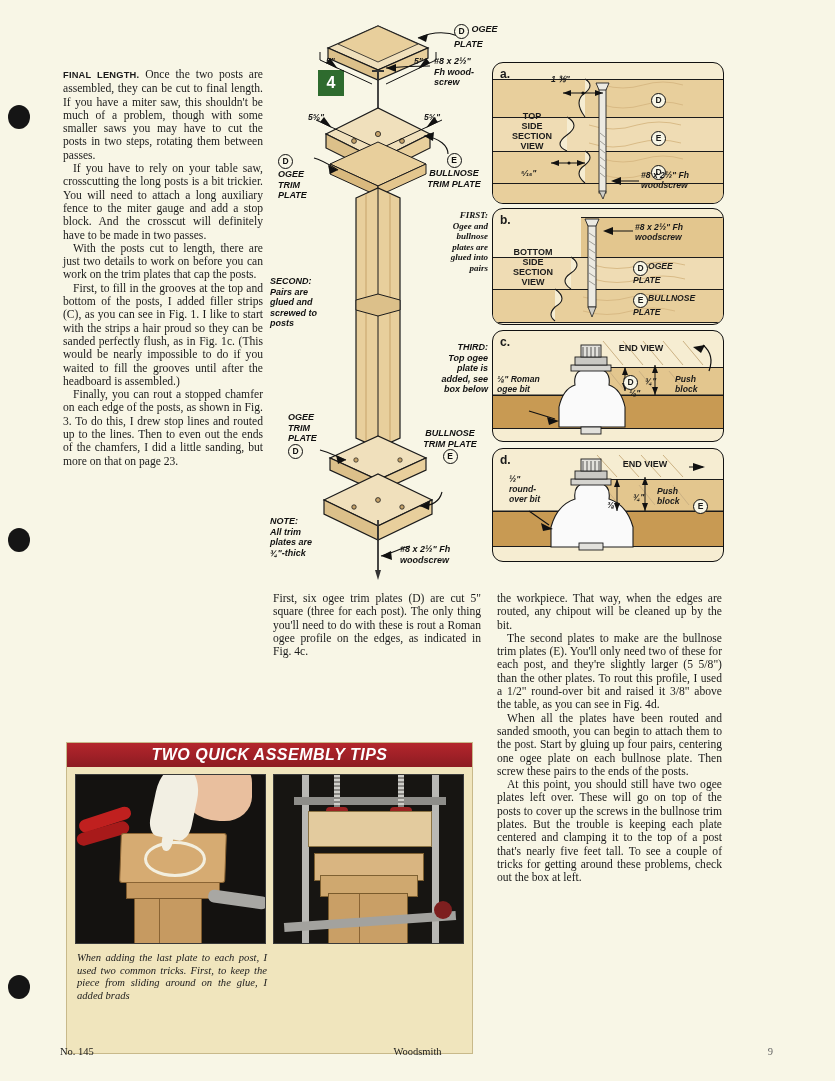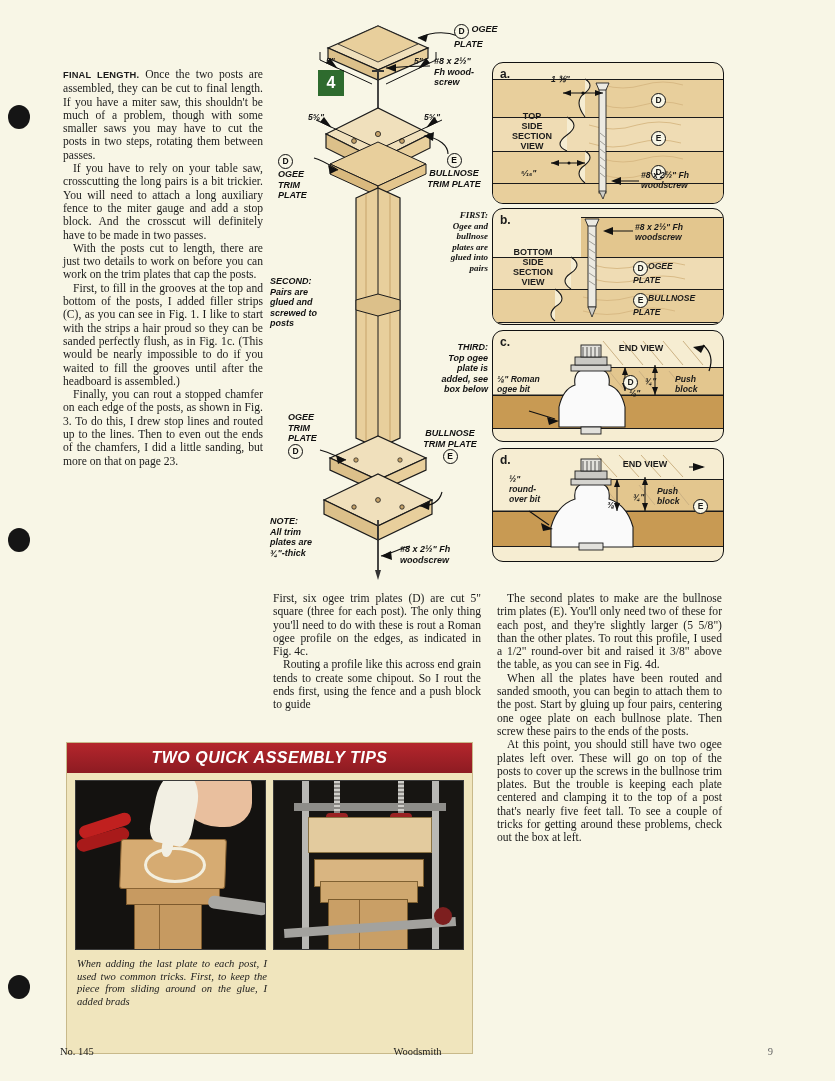--- a/index.html
+++ b/index.html
@@ -65,21 +65,21 @@
   .band.b3{background:#c89a53;}
 
   #pa{left:492px;top:62px;width:230px;height:140px;}
   #pb{left:492px;top:208px;width:230px;height:115px;}
   #pc{left:492px;top:330px;width:230px;height:110px;}
   #pd{left:492px;top:448px;width:230px;height:112px;}
 
   
   #tipbox{position:absolute;left:66px;top:742px;width:405px;height:310px;
           background:#f0e5bd;border:1px solid #c8b98a;}
-  #tipbox .hdr{height:30px;background:linear-gradient(180deg,#b4262c,#8d1b22);
+  #tipbox .hdr{height:24px;background:linear-gradient(180deg,#b4262c,#8d1b22);
                display:flex;align-items:center;justify-content:center;}
   #tipbox .hdr span{font-family:"Liberation Sans",sans-serif;font-weight:bold;
                     font-style:italic;font-size:16px;color:#fff;letter-spacing:.5px;}
   .photos{display:flex;gap:7px;padding:7px 8px 0 8px;}
   .photo{position:relative;width:190px;height:168px;border:1px solid #3a3a3a;
          overflow:hidden;background:#1d1a16;}
   .caps{display:flex;gap:19px;padding:8px 10px 0 10px;}
   .cap{width:190px;font-family:"Liberation Serif",serif;font-style:italic;
        font-size:10.6px;line-height:12.6px;text-align:justify;}
 
@@ -146,32 +146,32 @@
 <body>
 
 <div class="page">
 
   <div class="punch p1"></div>
   <div class="punch p2"></div>
   <div class="punch p3"></div>
 
   <div class="col" id="col-left">
     <p class="first"><span class="smallcaps">FINAL LENGTH.</span><span> Once the two posts are assembled, they can be cut to final length. If you have a miter saw, this shouldn't be much of a problem, though with some smaller saws you may have to cut the posts in two steps, rotating them between passes.</span></p>
-    <p><span>If you have to rely on your table saw, crosscutting the long pairs is a bit trickier. You will need to attach a long auxiliary fence to the miter gauge and add a stop block. And the crosscut will definitely have to be made in two passes.</span></p>
+    <p><span>If you have to rely on your table saw, crosscutting the long posts is a bit trickier. You will need to attach a long auxiliary fence to the miter gauge and add a stop block. And the crosscut will definitely have to be made in two passes.</span></p>
     <p><span>With the posts cut to length, there are just two details to work on before you can work on the trim plates that cap the posts.</span></p>
     <p><span>First, to fill in the grooves at the top and bottom of the posts, I added filler strips (C), as you can see in Fig. 1. I like to start with the strips a hair proud so they can be sanded perfectly flush, as in Fig. 1c. (This would be nearly impossible to do if you waited to fill the grooves until after the headboard is assembled.)</span></p>
     <p><span>Finally, you can rout a stopped chamfer on each edge of the posts, as shown in Fig. 3. To do this, I drew stop lines and routed up to the lines. Then to even out the ends of the chamfers, I did a little sanding, but more on that on page 23.</span></p>
   </div>
 
   <div class="col" id="col-mid">
     <p class="first"><span>First, six ogee trim plates (D) are cut 5" square (three for each post). The only thing you'll need to do with these is rout a Roman ogee profile on the edges, as indicated in Fig. 4c.</span></p>
-    <p><span>Routing a profile like this across end grain tends to create some chipout. So I rout the ends first, using the fence and a push block to guide</span></p>
   </div>
 
   <div class="col" id="col-right">
+    <p class="first"><span>the workpiece. That way, when the edges are routed, any chipout will be cleaned up by the bit.</span></p>
     <p><span>The second plates to make are the bullnose trim plates (E). You'll only need two of these for each post, and they're slightly larger (5 5/8") than the other plates. To rout this profile, I used a 1/2" round-over bit and raised it 3/8" above the table, as you can see in Fig. 4d.</span></p>
     <p><span>When all the plates have been routed and sanded smooth, you can begin to attach them to the post. Start by gluing up four pairs, centering one ogee plate on each bullnose plate. Then screw these pairs to the ends of the posts.</span></p>
     <p><span>At this point, you should still have two ogee plates left over. These will go on top of the posts to cover up the screws in the bullnose trim plates. But the trouble is keeping each plate centered and clamping it to the top of a post that's nearly five feet tall. To see a couple of tricks for getting around these problems, check out the box at left.</span></p>
   </div>
 
   <div id="figure">
 
     <div class="fig-badge">4</div>
 
     <svg width="222" height="578" style="position:absolute;left:0;top:0;">

